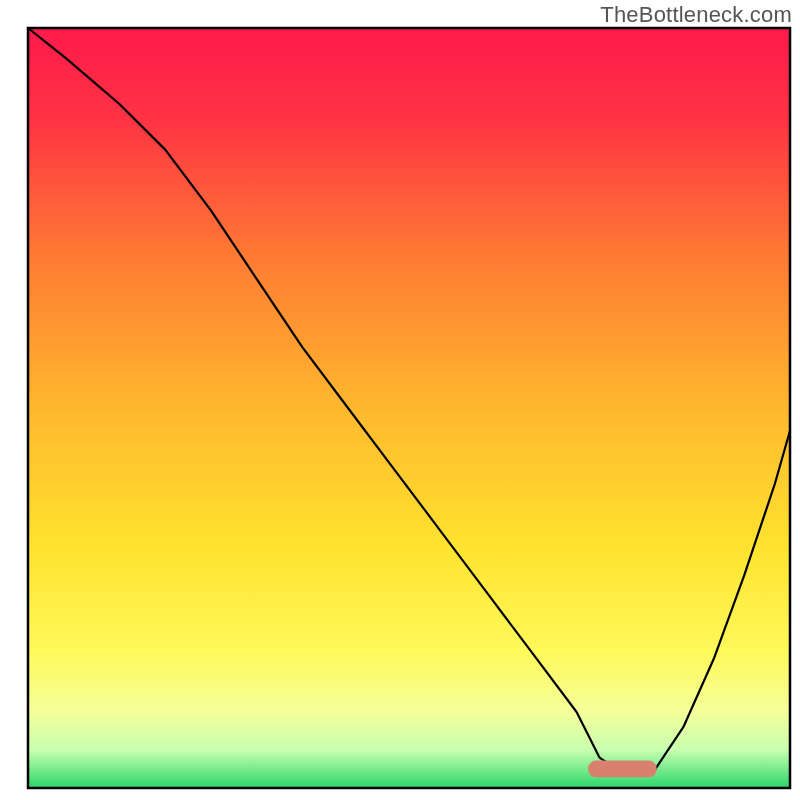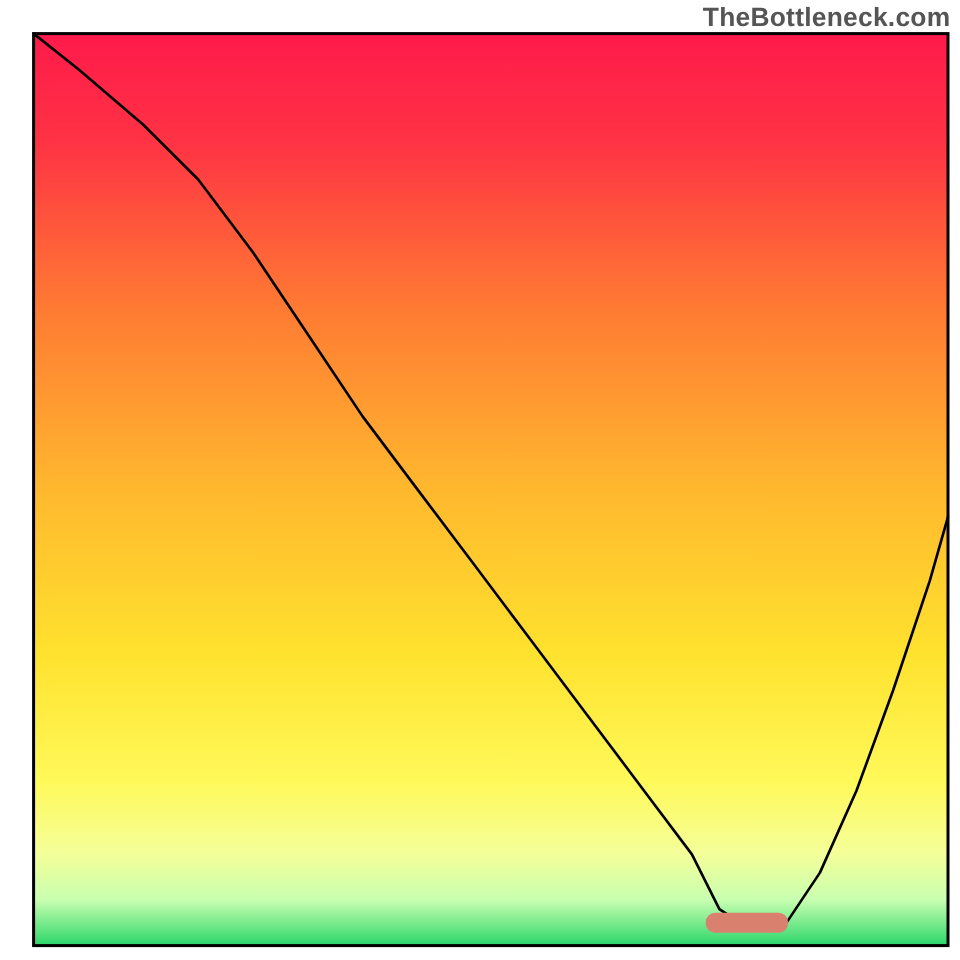--- a/index.html
+++ b/index.html
@@ -22,21 +22,21 @@
     width: 800px;
     height: 800px;
     display: block;
   }
   .watermark {
     position: absolute;
     top: 2px;
     right: 8px;
     font-family: Arial, Helvetica, sans-serif;
     font-size: 22px;
-    font-weight: 700;
+    font-weight: 400;
     color: #555;
     letter-spacing: 0.2px;
     user-select: none;
   }
 </style>
 </head>
 <body>
 
 <div class="chart-wrap">
   <svg class="chart" viewBox="0 0 800 800">

